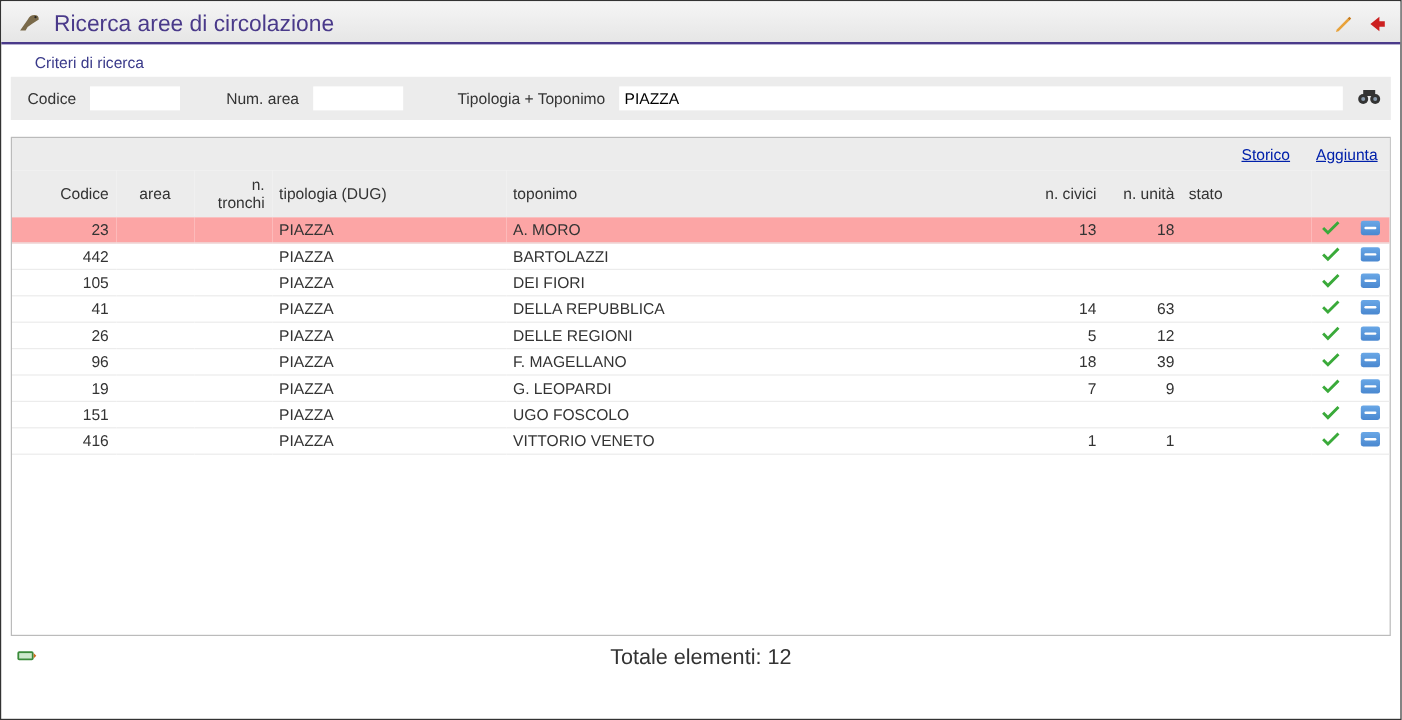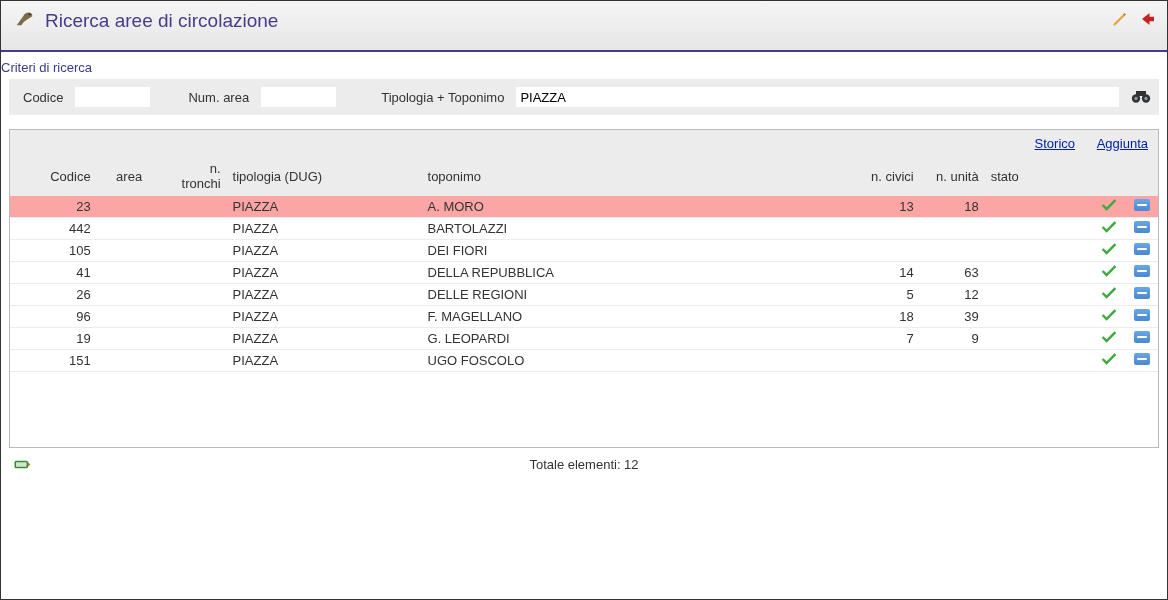--- a/index.html
+++ b/index.html
@@ -9,21 +9,21 @@
     background: #ffffff;
     color: #333;
     width: 1168px;
     height: 600px;
     overflow: hidden;
     border: 1px solid #333;
   }
   .header-bar {
     background: linear-gradient(#f5f5f5, #e6e6e6);
     border-bottom: 2px solid #4a3a8a;
-    padding: 6px 10px 16px 10px;
+    padding: 6px 10px 0 10px;
     display: flex;
     align-items: center;
   }
   .header-icon {
     width: 28px;
     text-align: center;
     font-size: 20px;
   }
   .header-title {
     color: #4a3a8a;
@@ -34,21 +34,21 @@
   }
   .header-actions {
     display: flex;
     gap: 10px;
   }
   .pencil-icon svg, .back-icon svg { width: 18px; height: 18px; cursor: pointer; }
 
   .criteria-title {
     color: #3a3a8a;
     font-size: 13px;
-    padding: 8px 10px 4px 0;
+    padding: 8px 10px 4px 28px;
   }
   .criteria-panel {
     background: #ececec;
     margin: 0 8px;
     padding: 8px 4px;
     display: flex;
     align-items: center;
     gap: 8px;
   }
   .criteria-panel label {
@@ -64,21 +64,21 @@
     height: 20px;
   }
   .input-codice { width: 75px; }
   .input-num { width: 75px; }
   .input-tipologia { width: 562px; flex:1; }
   .search-icon { margin-left: 4px; margin-right: 4px; cursor: pointer; font-size: 15px; color:#222; }
 
   .table-wrap {
     margin: 14px 8px 0 8px;
     border: 1px solid #bbb;
-    height: 319px;
+    height: 416px;
     overflow: hidden;
   }
   .table-toolbar {
     background: #ececec;
     padding: 6px 10px 6px 0;
     text-align: right;
     font-size: 13px;
   }
   .table-toolbar a {
     color: #0020aa;
@@ -120,21 +120,21 @@
 
   .check-svg svg { width: 16px; height: 14px; }
   .detail-svg { width:16px; height:12px; display:inline-block; background: linear-gradient(#69a7e6,#4a88d0); border-radius:2px; position:relative; }
   .detail-svg::after { content:''; position:absolute; left:3px; right:3px; top:5px; height:2px; background:#fff; border-radius:1px; }
 
   .footer {
     position: relative;
     display: flex;
     align-items: center;
     padding: 8px 12px;
-    font-size: 13px;
+    font-size: 18px;
   }
   .footer .center-text {
     position:absolute;
     left:0; right:0;
     text-align:center;
   }
   .print-icon { font-size:15px; color:#2a7a2a; cursor:pointer; }
 </style>
 </head>
 <body>
@@ -320,20 +320,34 @@
           <td>PIAZZA</td>
           <td>UGO FOSCOLO</td>
           <td class="col-civici"></td>
           <td class="col-unita"></td>
           <td></td>
           <td class="col-act1"><span class="check-svg"><svg viewBox="0 0 20 16">
                 <path fill="none" stroke="#3aaa3a" stroke-width="3" d="M2 8 L7 13 L18 2"></path>
               </svg></span></td>
           <td class="col-act2"><span class="detail-svg"></span></td>
         </tr>
+        <tr>
+          <td class="col-codice">416</td>
+          <td class="col-area"></td>
+          <td class="col-tronchi"></td>
+          <td>PIAZZA</td>
+          <td>VITTORIO VENETO</td>
+          <td class="col-civici">1</td>
+          <td class="col-unita">1</td>
+          <td></td>
+          <td class="col-act1"><span class="check-svg"><svg viewBox="0 0 20 16">
+                <path fill="none" stroke="#3aaa3a" stroke-width="3" d="M2 8 L7 13 L18 2"></path>
+              </svg></span></td>
+          <td class="col-act2"><span class="detail-svg"></span></td>
+        </tr>
       </tbody>
   </table>
 </div>
 
 <div class="footer">
   <span class="print-icon">
     <svg width="18" height="14" viewBox="0 0 24 18">
         <rect x="2" y="6" width="18" height="10" rx="2" fill="#3a8a3a"></rect>
         <rect x="4" y="8" width="14" height="6" fill="#cde9cd"></rect>
         <path d="M20 8 l3 3 -3 3z" fill="#cc6a1a"></path>

